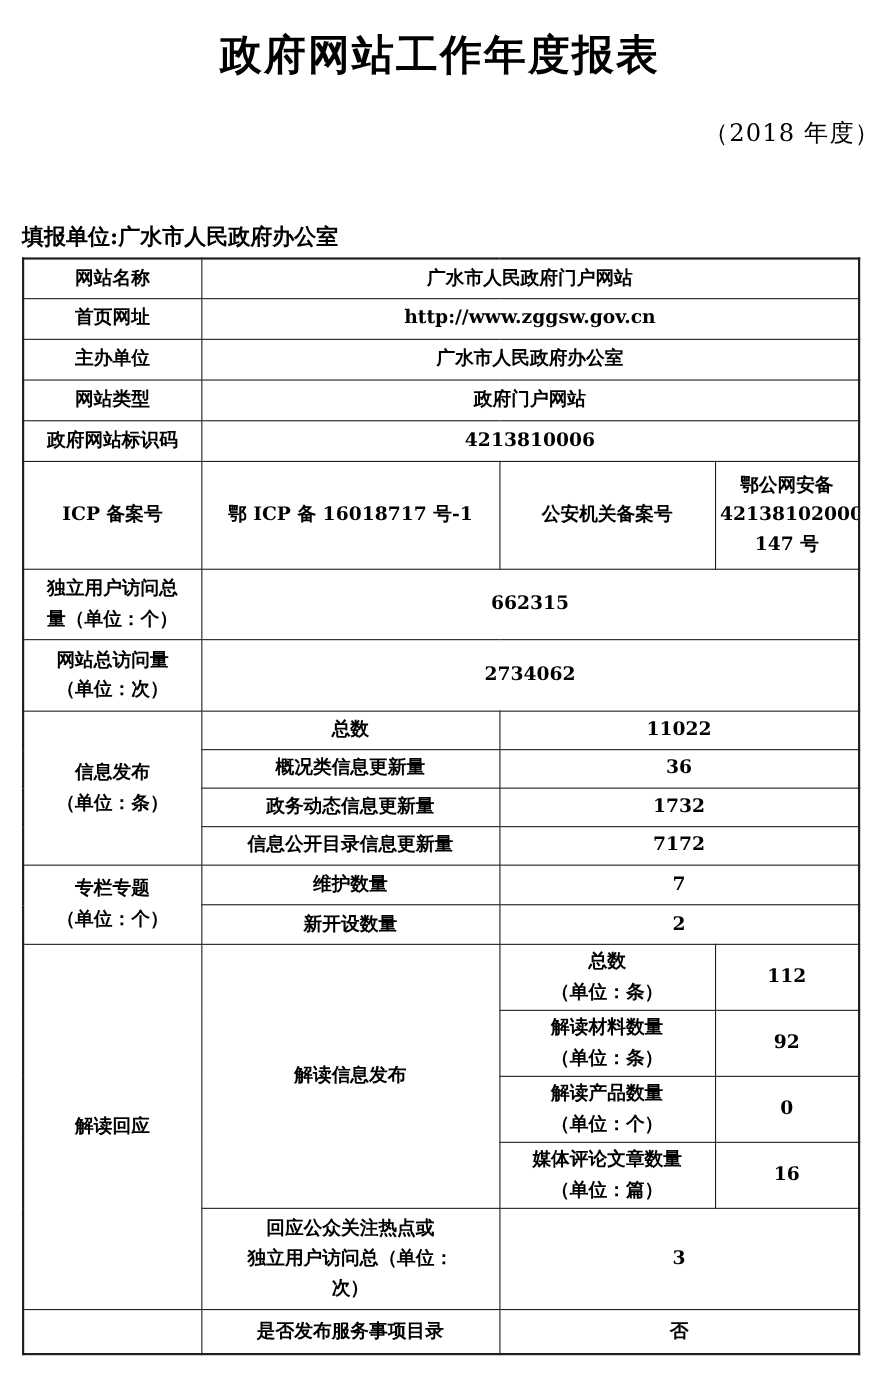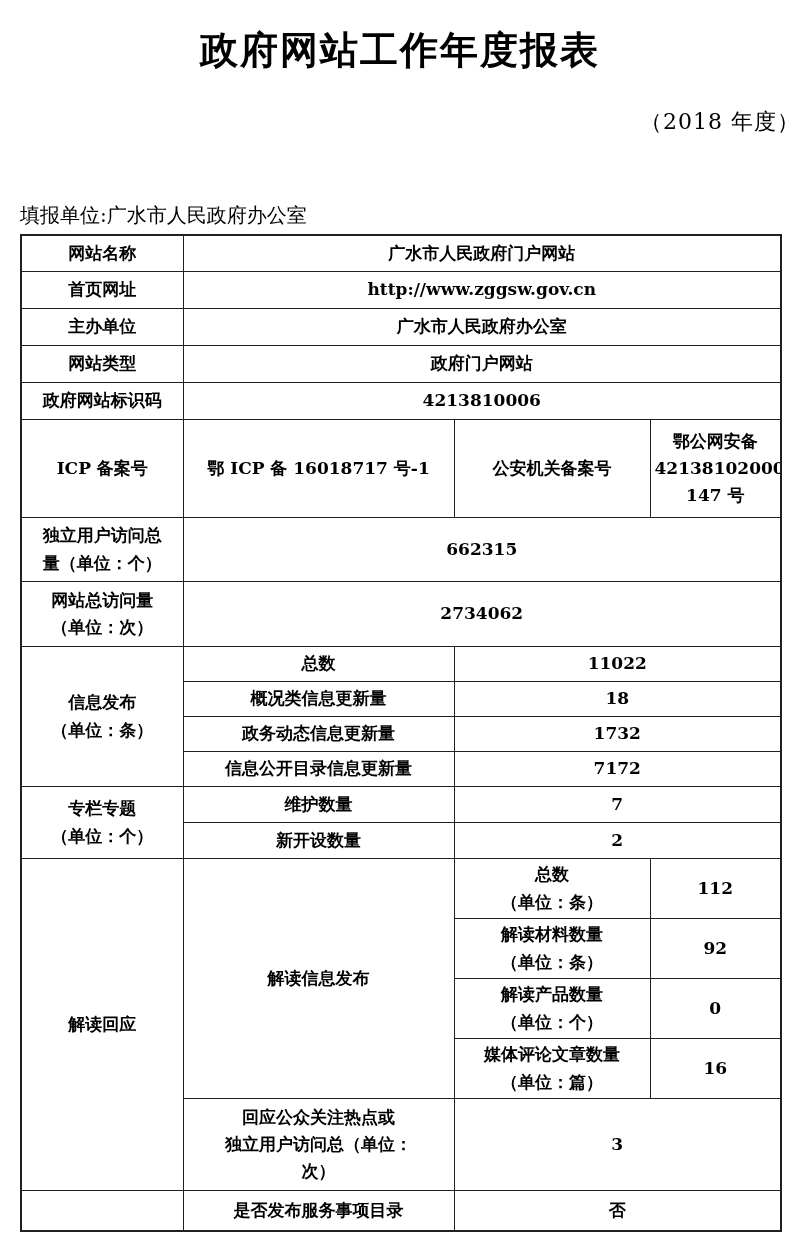--- a/index.html
+++ b/index.html
@@ -23,21 +23,21 @@
   .subtitle {
     margin-top: 34px;
     text-align: right;
     font-size: 22px;
     letter-spacing: 1px;
     line-height: 28px;
   }
   .filer {
     margin: 66px 0 6px 20px;
     font-size: 20px;
-    font-weight: 400;
+    font-weight: 700;
     line-height: 26px;
   }
   table.report {
     border-collapse: collapse;
     margin-left: 20px;
     width: 760px;
     table-layout: fixed;
     border: 2px solid #1f1f1f;
     font-weight: bold;
   }
@@ -128,21 +128,21 @@
       </tr>
 
       <tr class="h35">
         <td rowspan="4">信息发布
 （单位：条）</td>
         <td>总数</td>
         <td colspan="2">11022</td>
       </tr>
       <tr class="h35">
         <td>概况类信息更新量</td>
-        <td colspan="2">18</td>
+        <td colspan="2">36</td>
       </tr>
       <tr class="h35">
         <td>政务动态信息更新量</td>
         <td colspan="2">1732</td>
       </tr>
       <tr class="h35">
         <td>信息公开目录信息更新量</td>
         <td colspan="2">7172</td>
       </tr>
 

